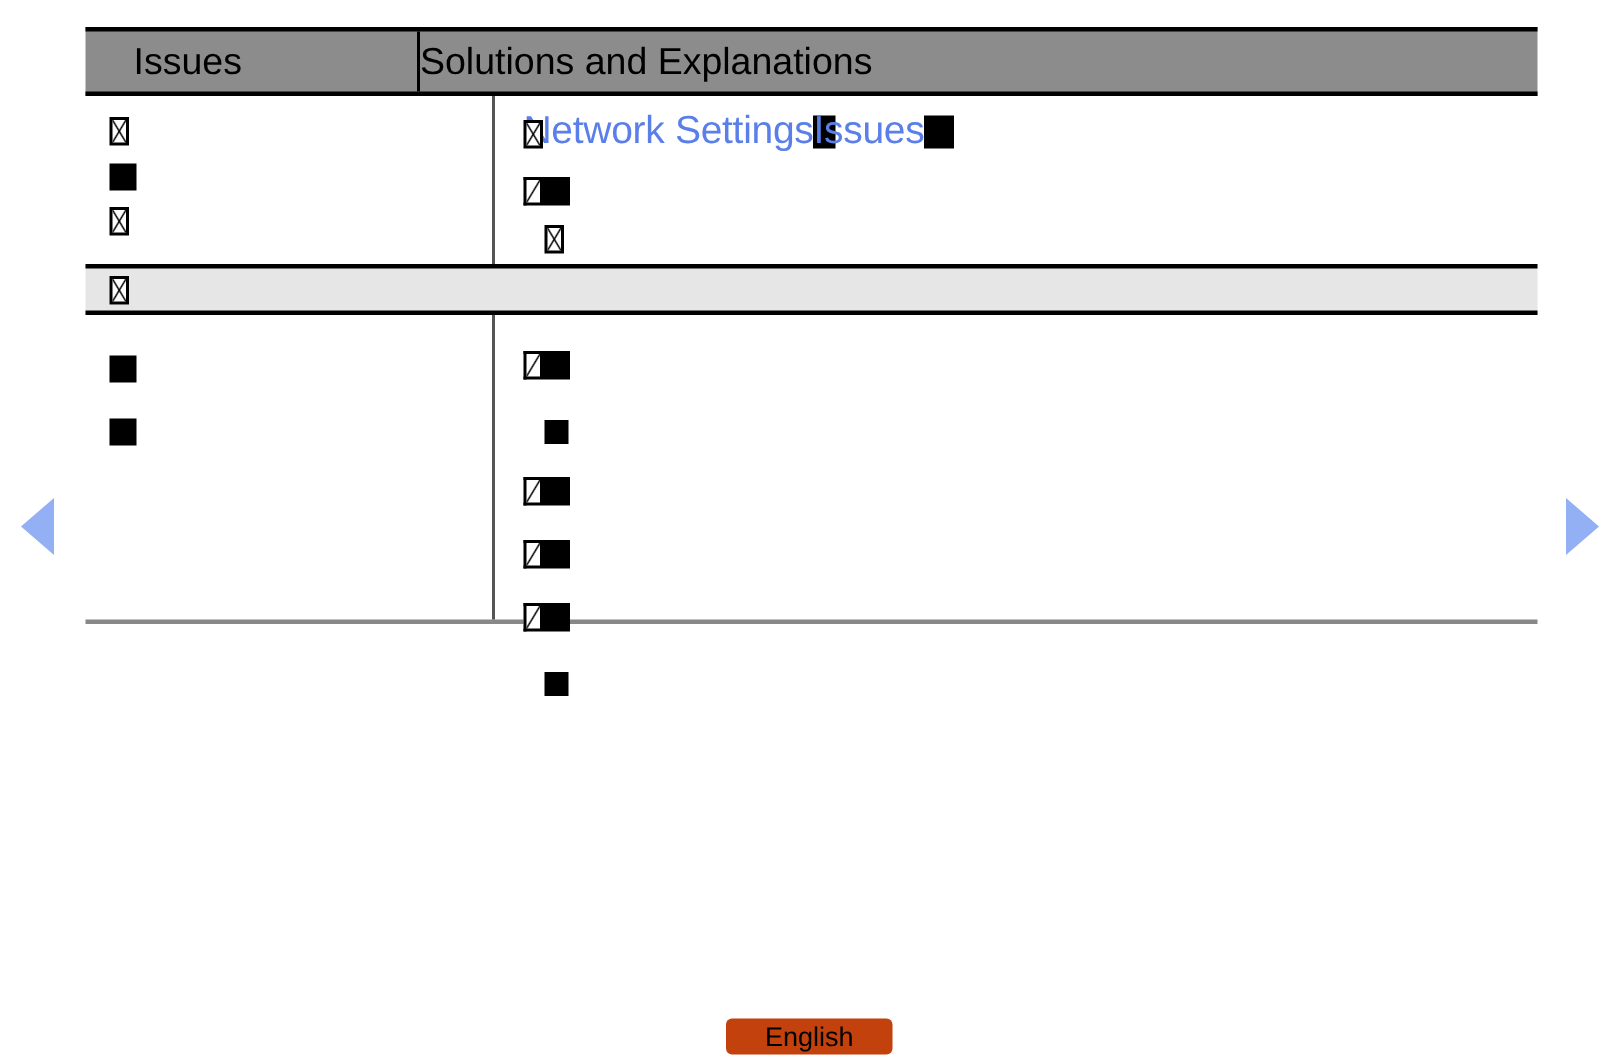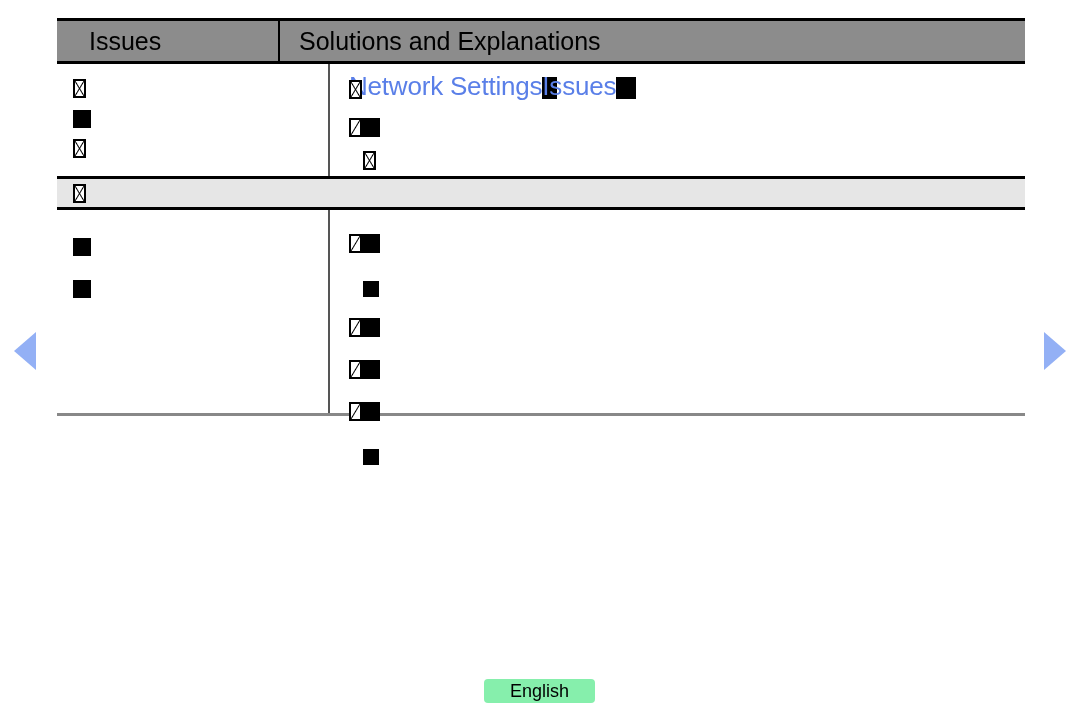--- a/index.html
+++ b/index.html
@@ -116,21 +116,20 @@
     color: #000;
     box-sizing: border-box;
   }
   .th-issues {
     width: 223px;
     padding-left: 32px;
     border-right: 2px solid #000;
   }
   .th-solutions {
     flex: 1;
-    padding-left: 19px;
   }
 
   .body-section {
     display: flex;
     position: relative;
   }
   .col-left {
     width: 273px;
     box-sizing: border-box;
     border-right: 2px solid #555;
@@ -211,21 +210,21 @@
     border-left: 22px solid #93b0f5;
   }
 
   
   .lang-button {
     position: absolute;
     left: 484px;
     top: 679px;
     width: 111px;
     height: 24px;
-    background: #86efac;
+    background: #c2410c;
     border-radius: 4px;
     display: flex;
     align-items: center;
     justify-content: center;
     font-size: 18px;
     color: #000;
   }
 </style>
 </head>
 <body>

